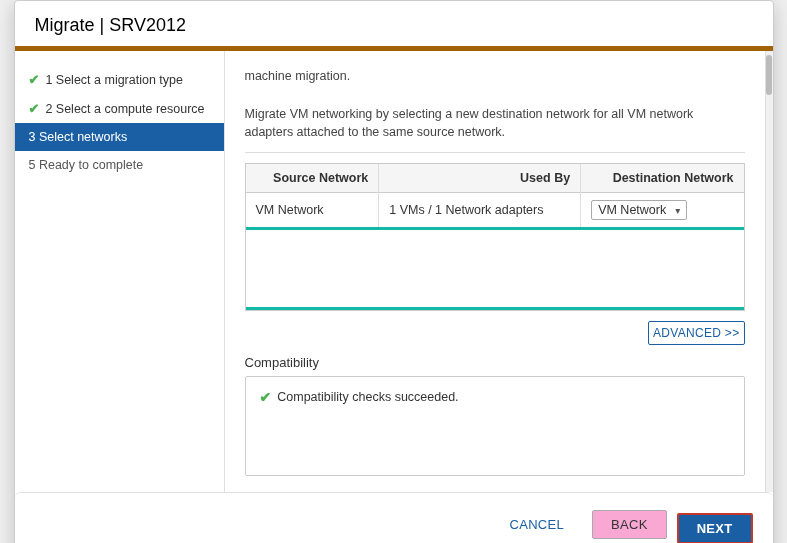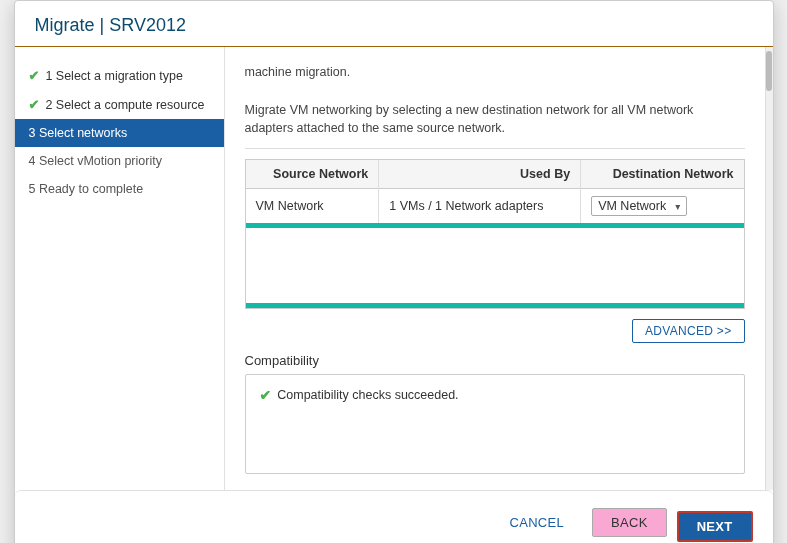--- a/index.html
+++ b/index.html
@@ -19,22 +19,22 @@
       width: 760px;
       min-height: 520px;
       box-shadow: 0 4px 20px rgba(0,0,0,0.2);
       display: flex;
       flex-direction: column;
     }
     .dialog-title {
       padding: 14px 20px 10px 20px;
       font-size: 18px;
       font-weight: 400;
-      color: #0c4a6e;
-      border-bottom: 1px solid #a16207;
+      color: #000000;
+      border-bottom: 5px solid #a16207;
     }
     
     .sidebar {
       width: 210px;
       padding: 14px 0;
       border-right: 1px solid #e0e0e0;
       flex-shrink: 0;
     }
     .sidebar-item {
       padding: 7px 14px;
@@ -90,21 +90,21 @@
       padding: 7px 10px;
       text-align: right;
       font-weight: 600;
       color: #333;
       border-right: 1px solid #ddd;
     }
     .network-table thead th:last-child {
       border-right: none;
     }
     .network-table tbody tr {
-      border-bottom: 5px solid #14b8a6;
+      border-bottom: 3px solid #14b8a6;
     }
     .network-table tbody td {
       padding: 7px 10px;
       color: #333;
       border-right: 1px solid #ddd;
       vertical-align: middle;
     }
     .network-table tbody td:last-child {
       border-right: none;
     }
@@ -137,21 +137,21 @@
       height: 80px;
     }
     .advanced-btn-row {
       display: flex;
       justify-content: flex-end;
     }
     .advanced-btn {
       border: 1px solid #1a5fa3;
       background: #fff;
       color: #1a5fa3;
-      padding: 4px 12px;
+      padding: 4px 4px;
       font-size: 12px;
       cursor: pointer;
       letter-spacing: 0.3px;
       border-radius: 2px;
     }
     .compatibility-section {
       display: flex;
       flex-direction: column;
       gap: 6px;
     }
@@ -247,23 +247,20 @@
       <div class="sidebar-item completed">
         <span class="check-icon">✔</span>
         <span>1 Select a migration type</span>
       </div>
       <div class="sidebar-item completed">
         <span class="check-icon">✔</span>
         <span>2 Select a compute resource</span>
       </div>
       <div class="sidebar-item active">
         <span>3 Select networks</span>
-      </div>
-      <div class="sidebar-item">
-        <span>4 Select vMotion priority</span>
       </div>
       <div class="sidebar-item">
         <span>5 Ready to complete</span>
       </div>
     </div>
 
     <div class="main-content">
       <div class="description-text">
         <span>machine migration.</span><br><br>
         <span>Migrate VM networking by selecting a new destination network for all VM network adapters attached to the same source network.</span>

